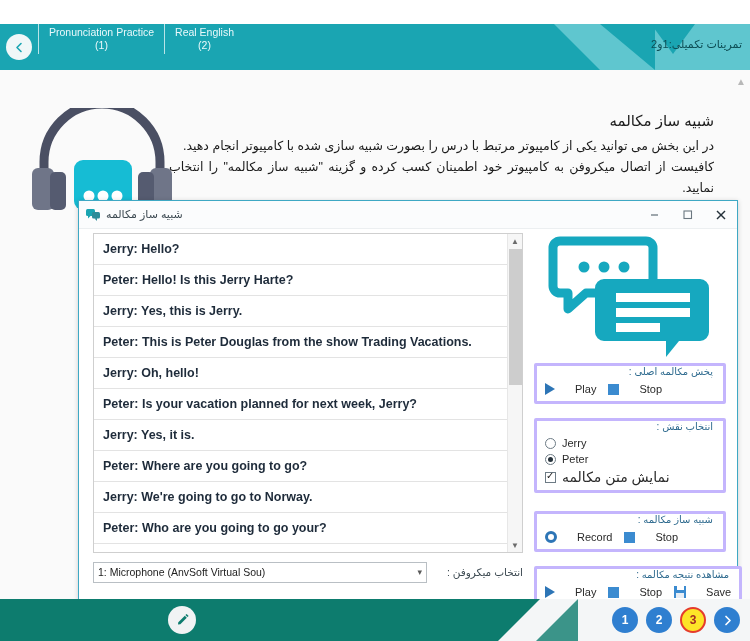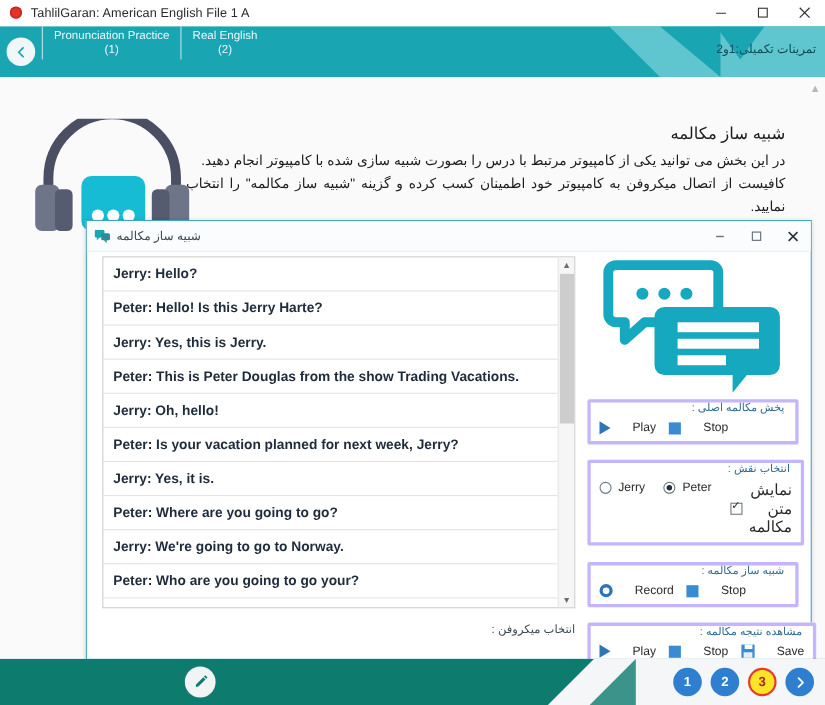--- a/index.html
+++ b/index.html
@@ -170,21 +170,21 @@
   fieldset.grp {
     position: absolute; left: 0; width: 192px;
     border: 3px solid #c4b5fd; border-radius: 2px; padding: 0;
     background: #ffffff;
   }
   fieldset.grp > legend {
     font-size: 10px; color: #2f6b8f; padding: 0 4px; margin-right: 6px;
     direction: rtl; float: right; width: auto;
   }
   .grp-inner { clear: both; display: flex; align-items: center; padding: 6px 8px; gap: 12px; }
-  .grp-inner.col { flex-direction: row; align-items: flex-start; gap: 17px; padding: 5px 8px; }
+  .grp-inner.col { flex-direction: column; align-items: flex-start; gap: 4px; padding: 5px 8px; }
 
   .mbtn {
     display: flex; align-items: center; gap: 20px;
     font-size: 11px; color: #2a2a2a; cursor: pointer;
   }
   .ic-play { width: 0; height: 0; border-left: 10px solid #2d75b6; border-top: 6px solid transparent; border-bottom: 6px solid transparent; }
   .ic-stop { width: 11px; height: 11px; background: #3b8bd0; }
   .ic-rec { width: 12px; height: 12px; border-radius: 50%; background: #fff; border: 3px solid #2d75b6; }
   .ic-save { width: 12px; height: 12px; background: #3b8bd0; position: relative; }
   .ic-save::after { content:""; position:absolute; left:2.5px; top:0; width:7px; height:4px; background:#fff; }
@@ -237,42 +237,20 @@
     color: #ffffff; font-size: 12px; font-weight: bold;
     display: flex; align-items: center; justify-content: center; cursor: pointer;
   }
   .pgbtn.active { background: #fde428; color: #a32b22; border: 2px solid #e53b2c; }
 </style>
 </head>
 <body>
 
 <div id="app">
 
-  <div class="titlebar">
-    <div class="tb-icon"></div>
-    <div class="tb-title">TahlilGaran: American English File 1 A</div>
-    <div class="tb-controls">
-      <div class="tb-btn">
-        <svg width="11" height="11" viewBox="0 0 11 11">
-            <line x1="1" y1="6" x2="10" y2="6" stroke="#333" stroke-width="1"></line>
-          </svg>
-      </div>
-      <div class="tb-btn">
-        <svg width="11" height="11" viewBox="0 0 11 11">
-            <rect x="1.5" y="1.5" width="8" height="8" fill="none" stroke="#333" stroke-width="1"></rect>
-          </svg>
-      </div>
-      <div class="tb-btn">
-        <svg width="11" height="11" viewBox="0 0 11 11">
-            <line x1="1" y1="1" x2="10" y2="10" stroke="#333" stroke-width="1.1"></line>
-            <line x1="10" y1="1" x2="1" y2="10" stroke="#333" stroke-width="1.1"></line>
-          </svg>
-      </div>
-    </div>
-  </div>
 
   <div class="header">
     <div class="hdr-light-a"></div>
     <div class="hdr-diag"></div>
     <div class="hdr-notch"></div>
     <div class="hdr-chev"></div>
     <div class="hdr-right-text">تمرینات تکمیلی:1و2</div>
 
     <div class="back-btn">
       <svg width="13" height="13" viewBox="0 0 13 13">
@@ -360,20 +338,24 @@
       </div>
       <div class="sbar">
         <div class="sbar-arrow">▲</div>
         <div class="sbar-thumb"></div>
         <div class="sbar-arrow" style="position:absolute;bottom:0;left:0;width:14px;">▼</div>
       </div>
     </div>
 
     <div class="mic-row">
       <div class="mic-label">انتخاب میکروفن :</div>
+      <div class="mic-select">
+        <span>1: Microphone (AnvSoft Virtual Sou)</span>
+        <span class="caret">▾</span>
+      </div>
     </div>
 
     <div class="rpanel">
 
       <svg class="bubbles" viewBox="0 0 165 125">
         <path d="M12 6 h86 a7 7 0 0 1 7 7 v38 a7 7 0 0 1 -7 7 h-60 l-18 16 v-16 h-8 a7 7 0 0 1 -7 -7 v-38 a7 7 0 0 1 7 -7 z" fill="none" stroke="#16a8bf" stroke-width="9" stroke-linejoin="round"></path>
         <circle cx="36" cy="32" r="5.5" fill="#16a8bf"></circle>
         <circle cx="56" cy="32" r="5.5" fill="#16a8bf"></circle>
         <circle cx="76" cy="32" r="5.5" fill="#16a8bf"></circle>
         <path d="M56 44 h96 a9 9 0 0 1 9 9 v44 a9 9 0 0 1 -9 9 h-21 l-13 16 v-16 h-62 a9 9 0 0 1 -9 -9 v-44 a9 9 0 0 1 9 -9 z" fill="#16a8bf"></path>

